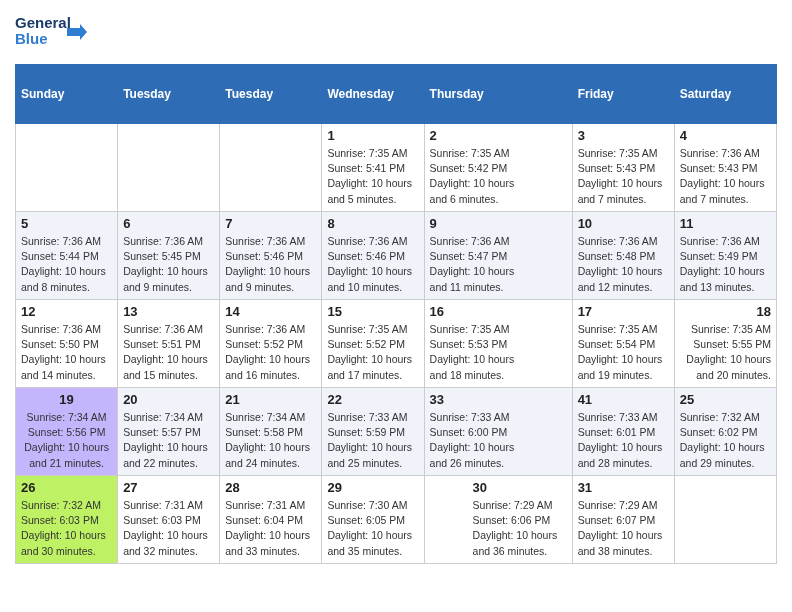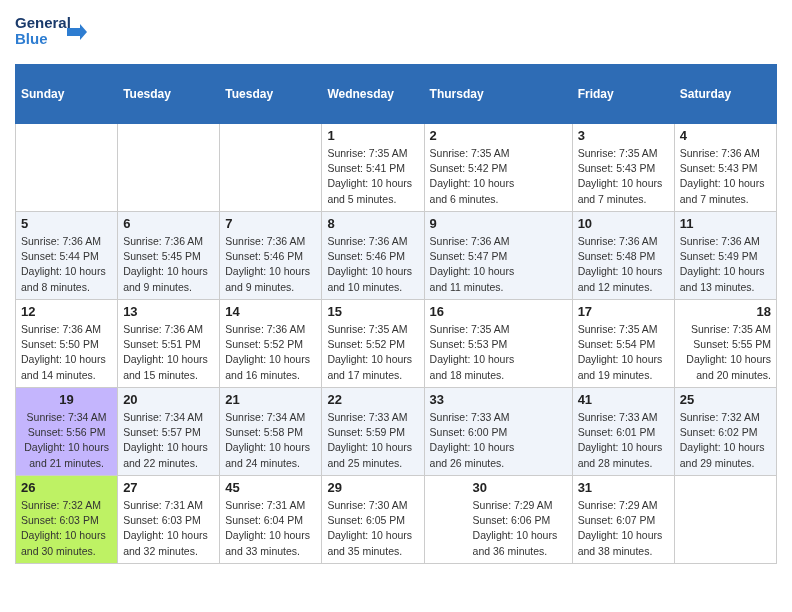--- a/index.html
+++ b/index.html
@@ -230,21 +230,21 @@
       <tr class="week-row">
         <td style="background: #bef264;">
           <div class="day-num">26</div>
           <div class="day-info">Sunrise: 7:32 AM<br>Sunset: 6:03 PM<br>Daylight: 10 hours<br>and 30 minutes.</div>
         </td>
         <td style="background: rgb(255, 255, 255);">
           <div class="day-num">27</div>
           <div class="day-info">Sunrise: 7:31 AM<br>Sunset: 6:03 PM<br>Daylight: 10 hours<br>and 32 minutes.</div>
         </td>
         <td style="background: rgb(255, 255, 255);">
-          <div class="day-num">45</div>
+          <div class="day-num">28</div>
           <div class="day-info">Sunrise: 7:31 AM<br>Sunset: 6:04 PM<br>Daylight: 10 hours<br>and 33 minutes.</div>
         </td>
         <td style="background: rgb(255, 255, 255);">
           <div class="day-num">29</div>
           <div class="day-info">Sunrise: 7:30 AM<br>Sunset: 6:05 PM<br>Daylight: 10 hours<br>and 35 minutes.</div>
         </td>
         <td style="background: rgb(255, 255, 255); padding-left: 48px;">
           <div class="day-num">30</div>
           <div class="day-info">Sunrise: 7:29 AM<br>Sunset: 6:06 PM<br>Daylight: 10 hours<br>and 36 minutes.</div>
         </td>

